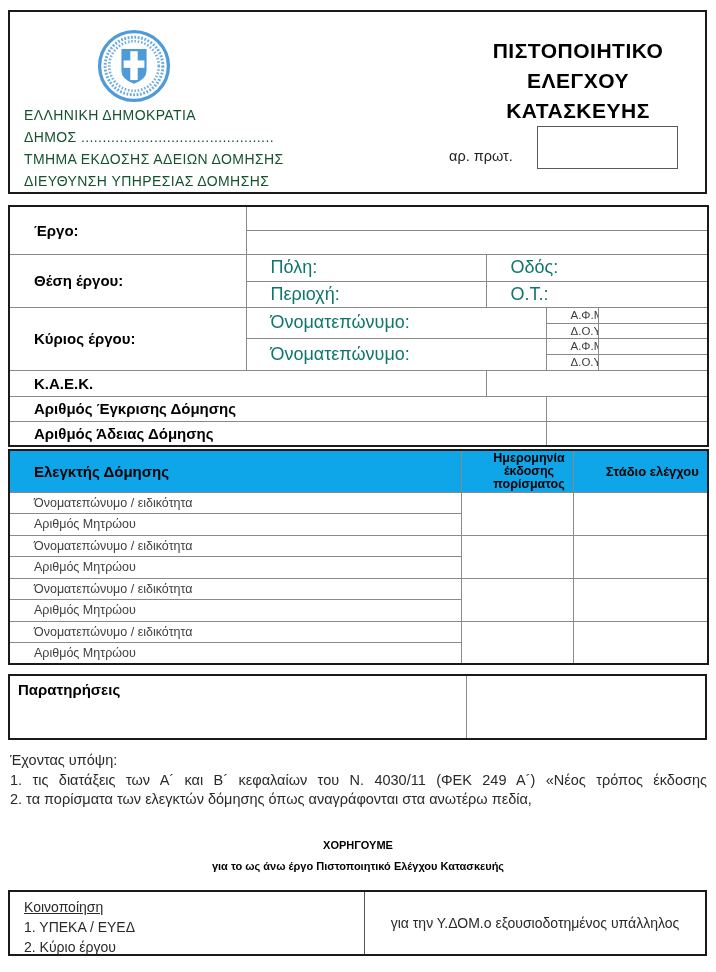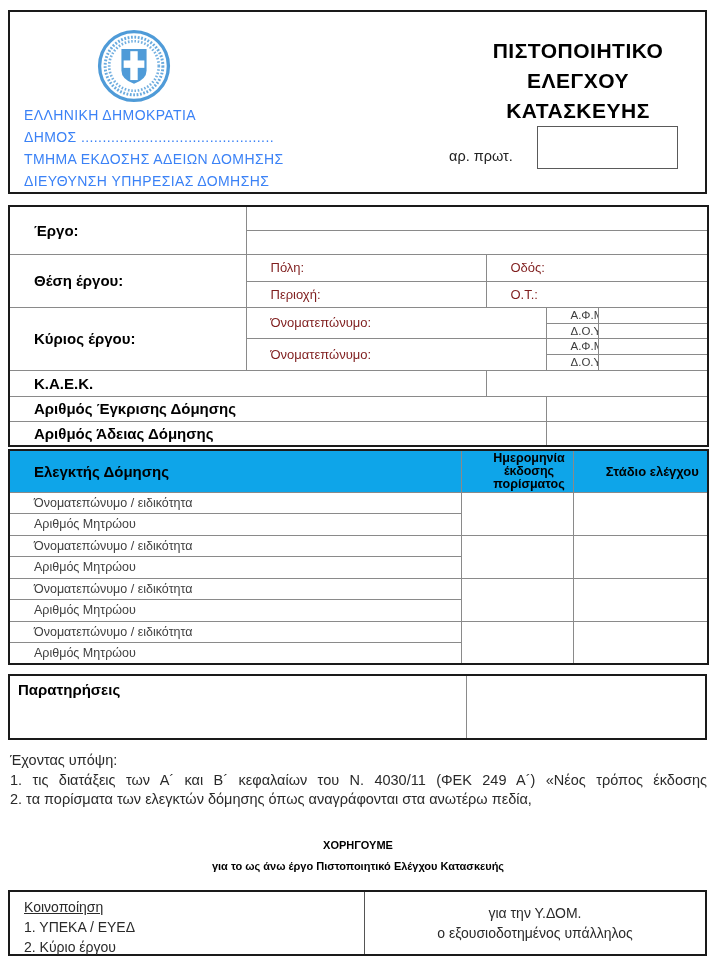--- a/index.html
+++ b/index.html
@@ -5,34 +5,34 @@
   * { margin: 0; padding: 0; box-sizing: border-box; }
   :root { --emblem-blue: #4f9bd8; --bdark: #1a1a1a; --bgray: #8a8a8a; }
   body { background: #fff; font-family: "Liberation Sans", sans-serif; color: #2a2a2a; }
   .page { position: relative; width: 716px; height: 972px; background: #fff; overflow: hidden; }
 
   
   .header-box { position: absolute; left: 8px; top: 10px; width: 699px; height: 184px;
                 border: 2px solid var(--bdark); }
   .emblem { position: absolute; left: 87px; top: 17px; width: 74px; height: 74px; }
   .org { position: absolute; left: 14px; top: 92px; font-size: 14px; line-height: 22px;
-         color: #3b82f6; letter-spacing: 0.4px; white-space: nowrap; }
+         color: #14532d; letter-spacing: 0.4px; white-space: nowrap; }
   .doc-title { position: absolute; left: 440px; top: 24px; width: 256px; text-align: center;
                font-weight: bold; font-size: 21px; line-height: 30px; color: #000; letter-spacing: 0.5px; }
   .protocol-label { position: absolute; left: 439px; top: 136px; font-size: 14.5px; color: #222; }
   .protocol-box { position: absolute; left: 527px; top: 114px; width: 141px; height: 43px;
                   border: 1px solid #5a5a5a; background: #fff; }
 
   
   table.tbl { position: absolute; left: 8px; border-collapse: collapse; table-layout: fixed;
               width: 699px; border: 2px solid var(--bdark); }
   table.tbl td, table.tbl th { border: 1px solid var(--bgray); overflow: hidden; padding-left: 24px; }
   .main-tbl { top: 205px; }
   .lbl-bold { font-weight: bold; font-size: 15px; color: #000; padding-left: 8px; }
-  .lbl-sub  { font-size: 13px; color: #7f1d1d; padding-left: 8px; }
+  .lbl-sub  { font-size: 18px; color: #0f766e; padding-left: 8px; }
   .lbl-small{ font-size: 11.5px; color: #3d3d3d; padding-left: 5px; }
 
   .insp-tbl { top: 449px; }
   .insp-tbl th { background: #0ea5e9; font-weight: bold; color: #000; }
   .insp-title-th { text-align: left; padding-left: 8px; font-size: 15px; }
   .date-th { text-align: center; font-size: 12.5px; line-height: 13px; }
   .stage-th { text-align: center; font-size: 13px; }
   .insp-tbl th { border-bottom: 1.5px solid #2e2e2e; }
   .name-cell, .reg-cell { font-size: 12.5px; color: #3f3f3f; padding-left: 7px; }
   tr.pair-start td { border-top: 1px solid #4a4a4a; }
@@ -51,21 +51,21 @@
   
   .grant { position: absolute; left: 0; top: 835px; width: 716px; text-align: center;
            font-weight: bold; color: #000; font-size: 11px; line-height: 21px; }
 
   
   .footer-box { position: absolute; left: 8px; top: 890px; width: 699px; height: 66px;
                 border: 2px solid var(--bdark); display: flex; }
   .notify-cell { width: 355px; border-right: 1px solid #555; padding: 5px 0 0 14px;
                  font-size: 14px; line-height: 20px; color: #2a2a2a; }
   .notify-title { text-decoration: underline; }
-  .sign-cell { flex: 1; display: flex; flex-direction: column; justify-content: center;
+  .sign-cell { flex: 1; display: flex; flex-direction: row; justify-content: center;
                align-items: center; font-size: 14px; line-height: 20px; color: #2a2a2a; }
 </style>
 </head>
 <body>
 
 <div class="page">
 
   <section class="header-box">
     <div class="emblem">
       <svg viewBox="0 0 100 100" width="74" height="74">

